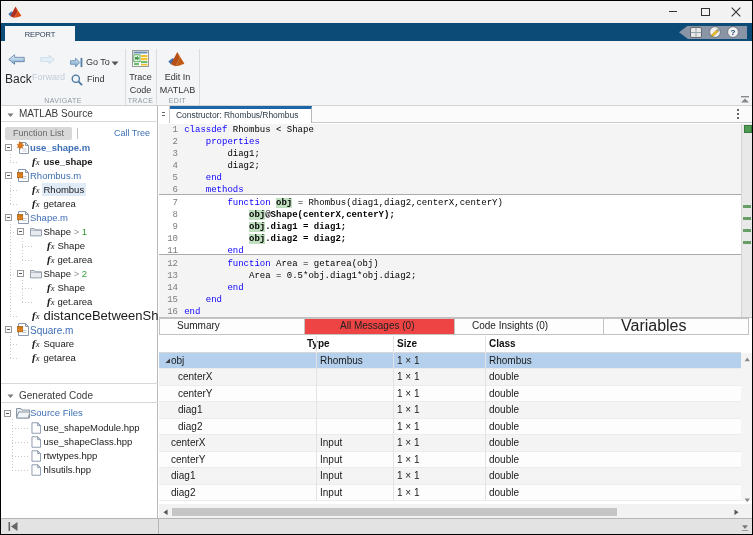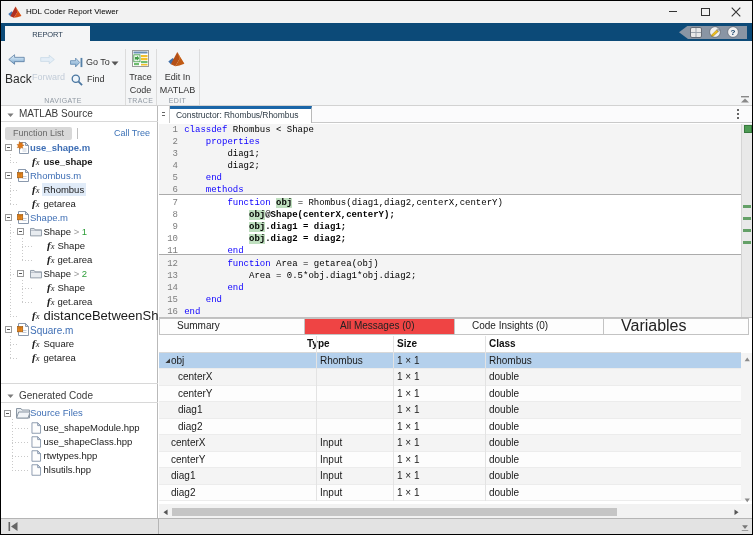--- a/index.html
+++ b/index.html
@@ -11,31 +11,30 @@
 </head>
 <body>
 
 <div class="abs" style="left:0;top:0;width:751px;height:22px;background:#f2f2f2;">
   <svg class="abs" style="left:7px;top:5px;" width="15" height="12" viewBox="0 0 64 50">
     <polygon points="1,34 16,22 24,31 10,43" fill="#4779b5"></polygon>
     <polygon points="10,43 32,2 43,22 25,50" fill="#b03021"></polygon>
     <polygon points="32,2 57,42 43,34 37,16" fill="#e8702a"></polygon>
     <polygon points="25,50 43,22 57,42 40,47" fill="#d84e15"></polygon>
   </svg>
-  <div class="abs" style="left:25px;top:0;height:22px;line-height:22px;font-size:8px;color:#000;">HDL Coder Report Viewer</div>
 
   <div class="abs" style="left:668px;top:10px;width:8px;height:1.2px;background:#333;"></div>
   <div class="abs" style="left:700px;top:6.5px;width:8.5px;height:8.5px;border:1px solid #333;"></div>
   <svg class="abs" style="left:730px;top:5.5px;" width="10" height="10" viewBox="0 0 10 10">
     <path d="M0.7,0.7 L9.3,9.3 M9.3,0.7 L0.7,9.3" stroke="#333" stroke-width="1.1" fill="none"></path>
   </svg>
 </div>
 
 <div class="abs" style="left:0;top:22px;width:751px;height:18px;background:#0c4a78;"></div>
-<div class="abs" style="left:4px;top:24.5px;width:85px;height:17px;background:#f4f5f6;text-align:center;font-size:7.5px;line-height:17px;color:#2e4257;letter-spacing:-0.1px;">REPORT</div>
+<div class="abs" style="left:4px;top:24.5px;width:70px;height:17px;background:#f4f5f6;text-align:center;font-size:7.5px;line-height:17px;color:#2e4257;letter-spacing:-0.1px;">REPORT</div>
 <div class="abs" style="left:678px;top:24.5px;width:68px;height:13.5px;background:#8995a4;clip-path:polygon(9px 0, 100% 0, 100% 100%, 9px 100%, 0 50%);"></div>
 
 <svg class="abs" style="left:689px;top:25.5px;" width="12" height="11" viewBox="0 0 12 11">
   <rect x="0.5" y="0.5" width="11" height="10" rx="1.5" fill="#e8e8e8" stroke="#666c76"></rect>
   <line x1="6" y1="1" x2="6" y2="10" stroke="#9aa2ac"></line>
   <line x1="1" y1="5.5" x2="11" y2="5.5" stroke="#9aa2ac"></line>
 </svg>
 
 <svg class="abs" style="left:708px;top:25px;" width="12" height="12" viewBox="0 0 17 17">
   <circle cx="8.5" cy="8.5" r="7.6" fill="#f0f0f0" stroke="#5a626e"></circle>

